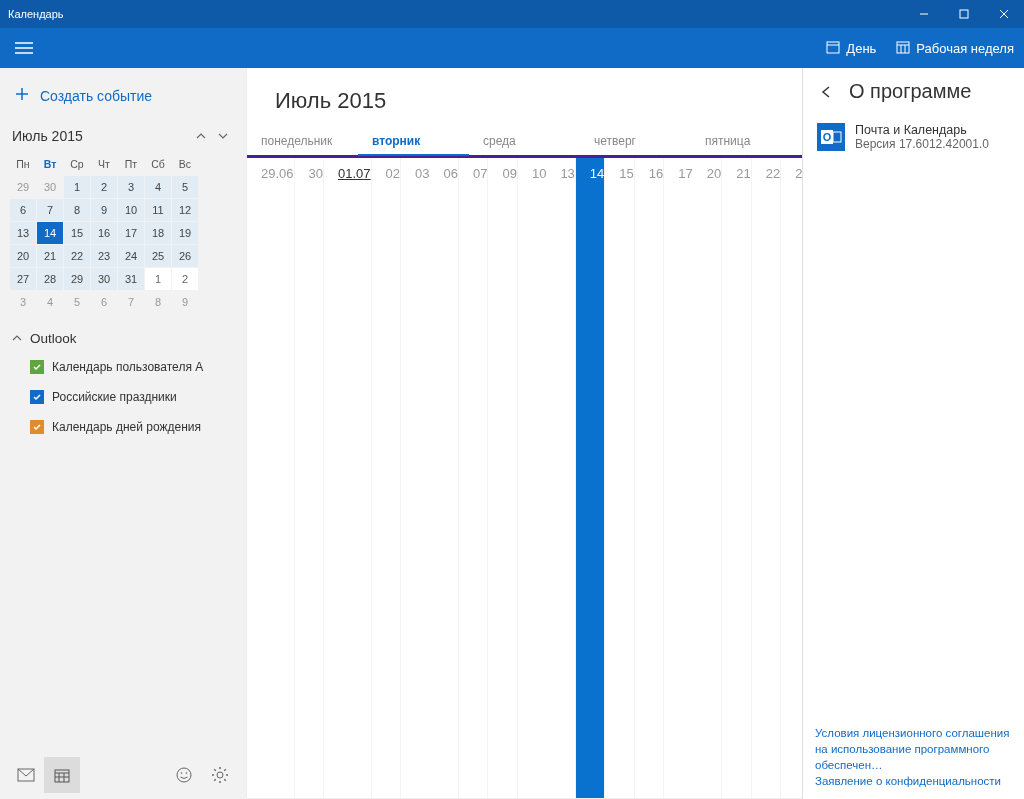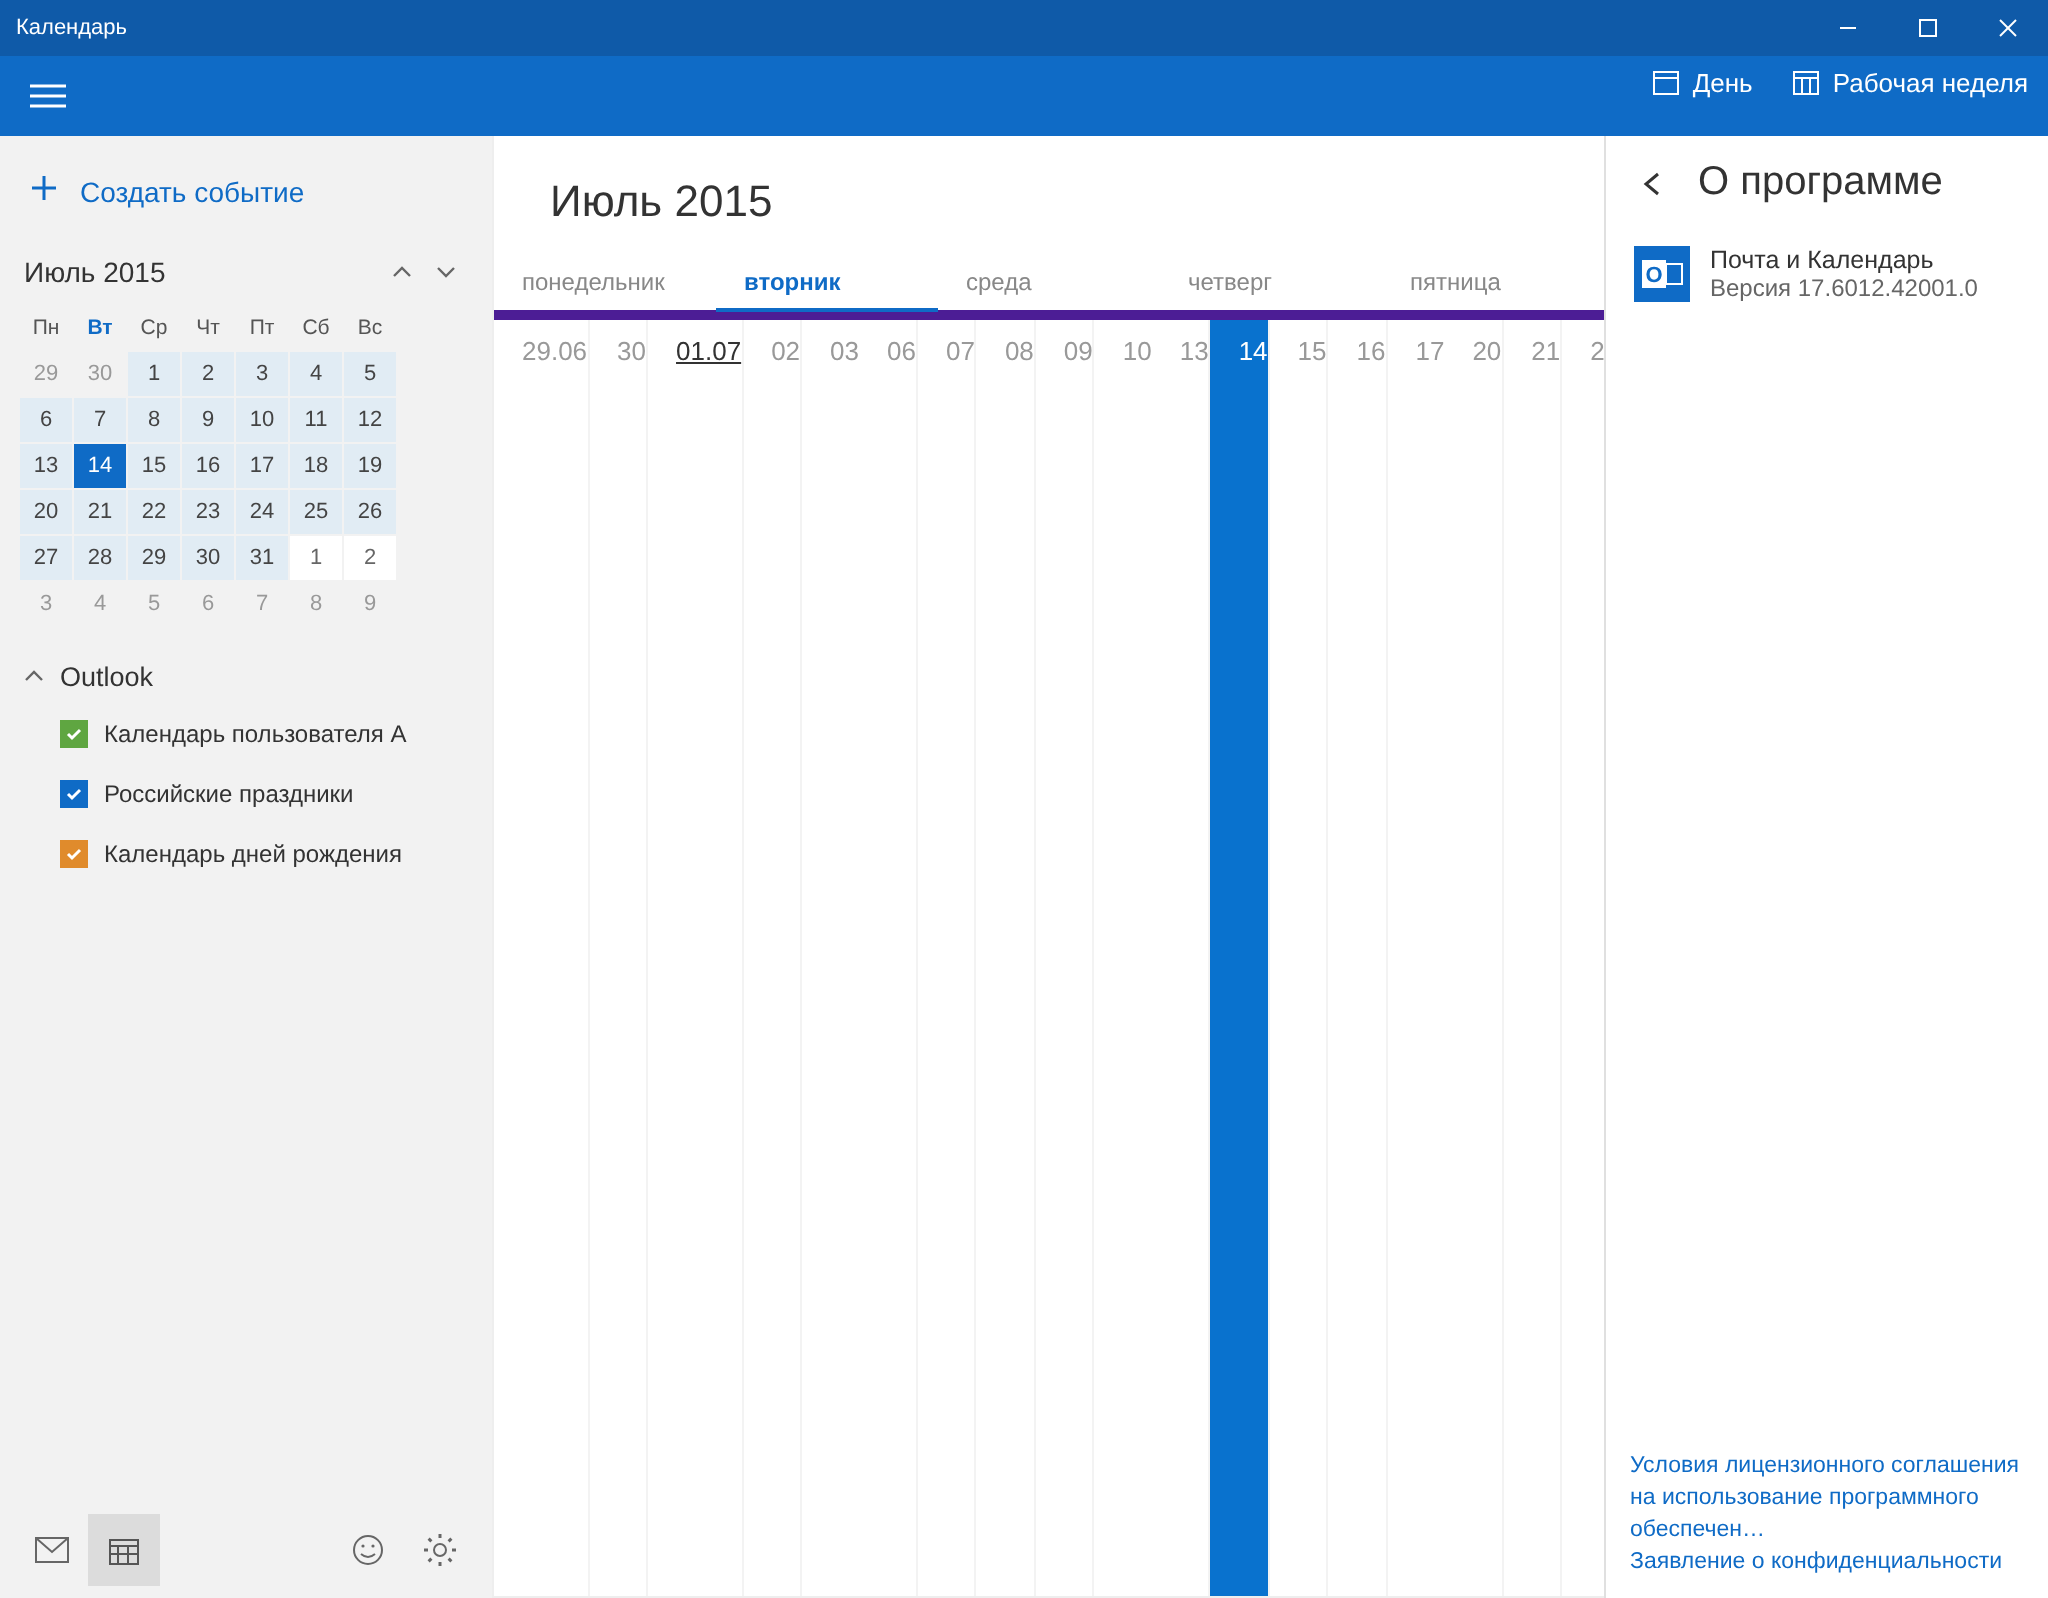--- a/index.html
+++ b/index.html
@@ -6,21 +6,21 @@
 body { width: 1024px; height: 799px; overflow: hidden; background: #fff; display: flex; flex-direction: column; }
 
 .titlebar { height: 28px; background: #0f5aa8; display: flex; align-items: center; padding-left: 8px; color: #fff; font-size: 11px; }
 .titlebar .spacer { flex: 1; }
 .titlebar .win-ctrl { width: 40px; height: 24px; display: flex; align-items: center; justify-content: center; color: #fff; }
 .titlebar .win-ctrl svg { stroke: #fff; }
 
 .toolbar { height: 40px; background: #0f6bc6; display: flex; align-items: center; color: #fff; font-size: 13px; }
 .hamburger { width: 48px; height: 40px; display: flex; align-items: center; justify-content: center; }
 .toolbar .spacer { flex: 1; }
-.toolbar-btn { display: flex; gap: 6px; padding: 0 10px; height: 28px; }
+.toolbar-btn { display: flex; align-items: center; gap: 6px; padding: 0 10px; height: 28px; }
 
 .main-area { flex: 1; display: flex; overflow: hidden; }
 
 .sidebar { width: 246px; background: #f2f2f2; display: flex; flex-direction: column; }
 .create-event { display: flex; align-items: center; gap: 10px; padding: 18px 14px 16px 14px; color: #0f6bc6; font-size: 14px; }
 .mini-cal { padding: 0 10px; }
 .mini-cal-header { display: flex; align-items: center; padding: 4px 2px 6px 2px; }
 .mini-cal-title { font-size: 14px; color: #333; }
 .mini-cal-header .spacer { flex: 1; }
 .mini-nav { width: 22px; height: 22px; display: flex; align-items: center; justify-content: center; color: #666; }
@@ -38,21 +38,21 @@
 .cal-item { display: flex; align-items: center; gap: 8px; padding: 8px 0 8px 18px; font-size: 12px; color: #333; white-space: nowrap; overflow: hidden; }
 .chk { width: 14px; height: 14px; border: 1px solid; display: flex; align-items: center; justify-content: center; flex-shrink: 0; }
 
 .sidebar-bottom { margin-top: auto; display: flex; align-items: center; padding: 6px 8px; gap: 0; }
 .sb-btn { width: 36px; height: 36px; display: flex; align-items: center; justify-content: center; color: #666; }
 .sb-btn.active { background: #dcdcdc; }
 .sb-spacer { flex: 1; }
 
 .calendar-main { flex: 1; display: flex; flex-direction: column; border-left: 1px solid #eee; overflow: hidden; }
 .cal-title { font-size: 22px; color: #333; padding: 20px 0 14px 28px; font-weight: 400; }
-.weekday-row { display: flex; border-bottom: 5px solid #4c1d95; padding-left: 0; }
+.weekday-row { display: flex; border-bottom: 3px solid #4c1d95; padding-left: 0; }
 .weekday { flex: 1; font-size: 12px; color: #888; padding: 6px 0 6px 14px; text-align: left; }
 .weekday.active { color: #0f6bc6; border-bottom: 2px solid #0f6bc6; font-weight: 600; margin-bottom: -1px; }
 
 .month-grid { flex: 1; display: flex; }
 .month-row { flex: 1; display: flex; border-bottom: 1px solid #eee; }
 .day-cell { flex: 1; border-right: 1px solid #f3f3f3; padding: 8px 0 0 14px; font-size: 13px; color: #999; position: relative; }
 .day-cell:last-child { border-right: none; }
 .day-cell.in { color: #999; }
 .day-cell.first { color: #333; text-decoration: underline; }
 .day-cell.today-cell { background: #0972ce; color: #fff; }
@@ -288,21 +288,20 @@
         <div class="month-row">
           <div class="day-cell in">29.06</div>
           <div class="day-cell in">30</div>
           <div class="day-cell in first">01.07</div>
           <div class="day-cell in">02</div>
           <div class="day-cell in">03</div>
         </div>
         <div class="month-row">
           <div class="day-cell in">06</div>
           <div class="day-cell in">07</div>
-          <div class="day-cell in">08</div>
           <div class="day-cell in">09</div>
           <div class="day-cell in">10</div>
         </div>
         <div class="month-row">
           <div class="day-cell in">13</div>
           <div class="day-cell in today-cell">14</div>
           <div class="day-cell in">15</div>
           <div class="day-cell in">16</div>
           <div class="day-cell in">17</div>
         </div>

